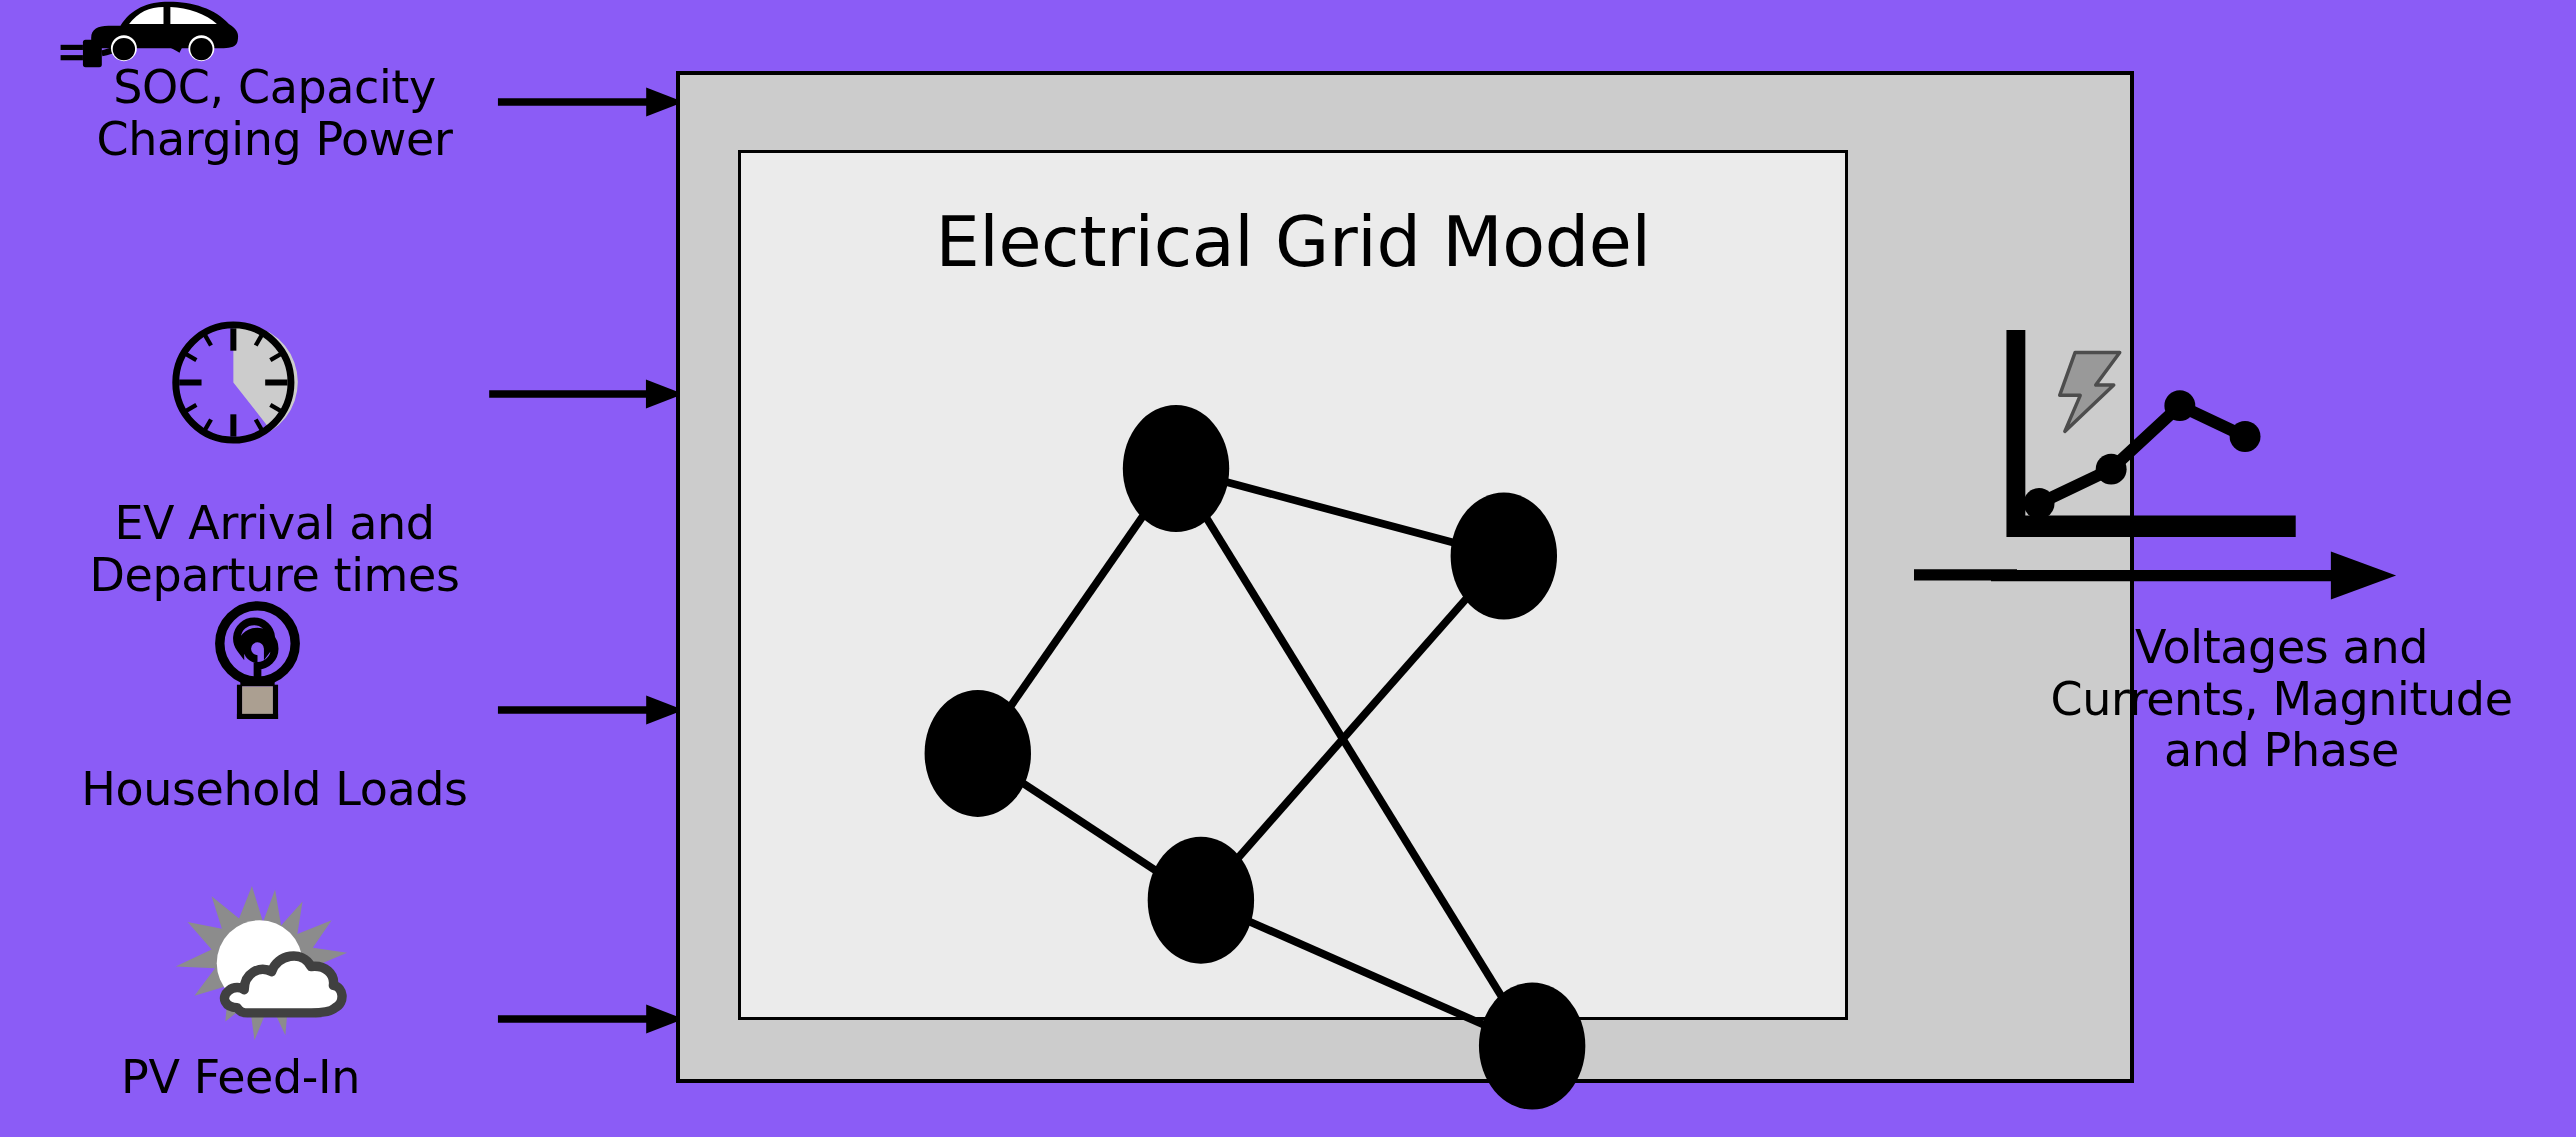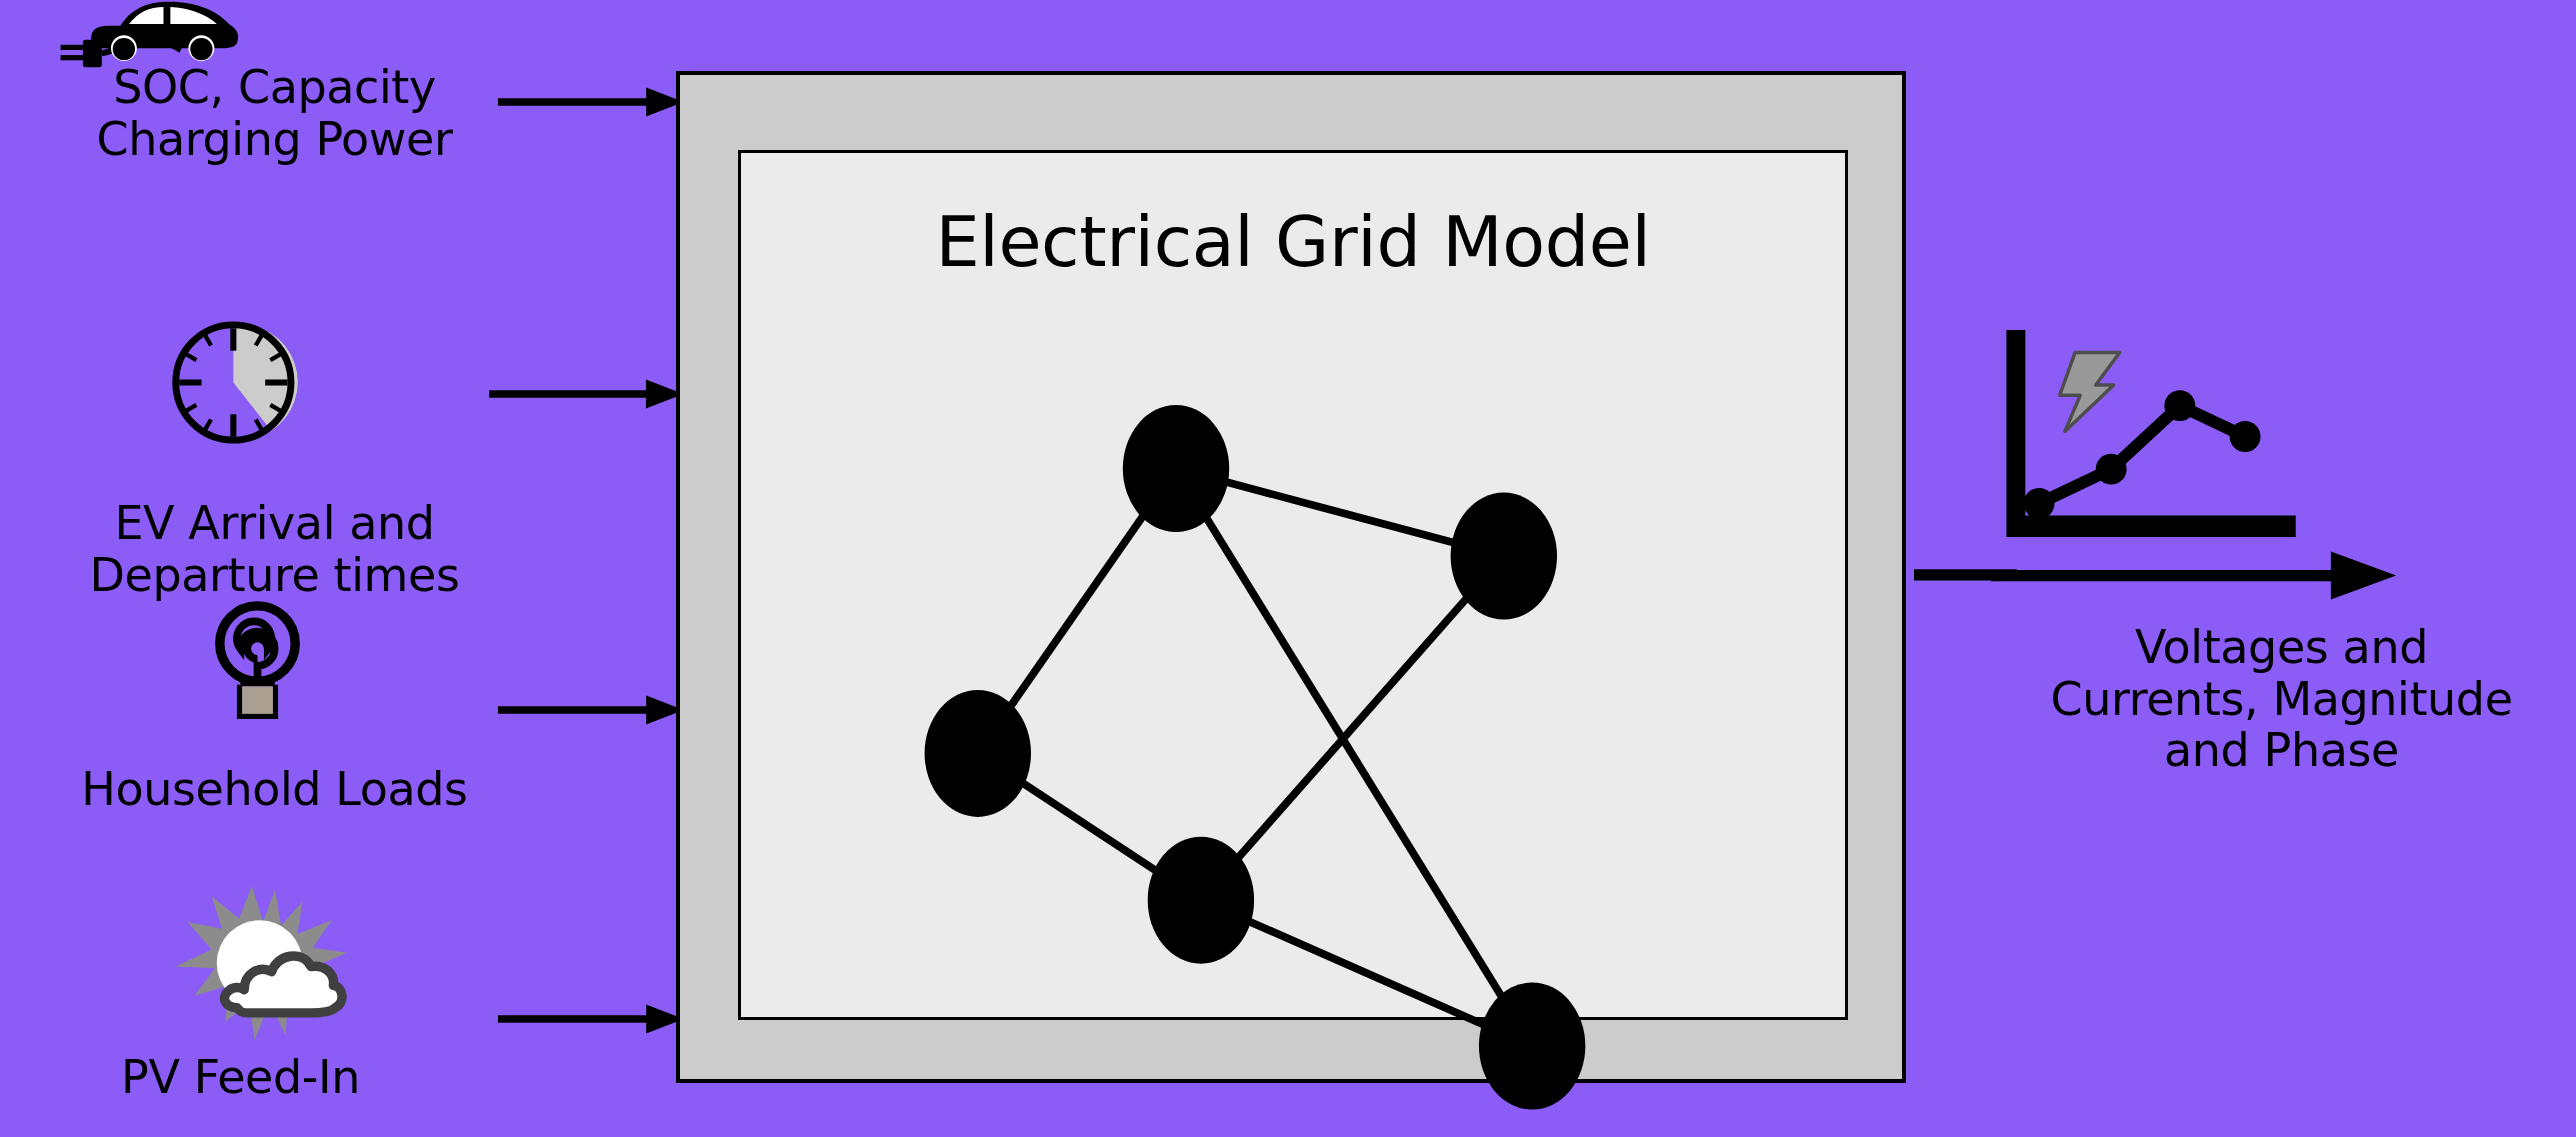--- a/index.html
+++ b/index.html
@@ -36,21 +36,21 @@
   
   .arrow-svg {
     position: absolute;
   }
 
   
   #model-box-outer {
     position: absolute;
     left: 676px;
     top: 71px;
-    width: 1230px;
+    width: 1458px;
     height: 1012px;
     background: #cccccc;
     border: 4.3px solid #000000;
     box-sizing: border-box;
   }
   #model-box-inner {
     position: absolute;
     left: 58px;
     top: 75px;
     width: 1110px;

